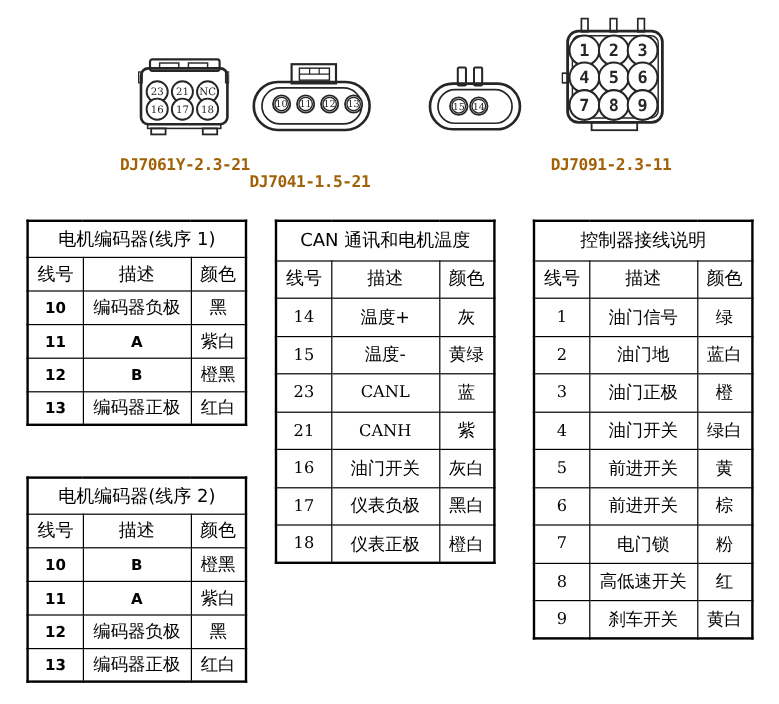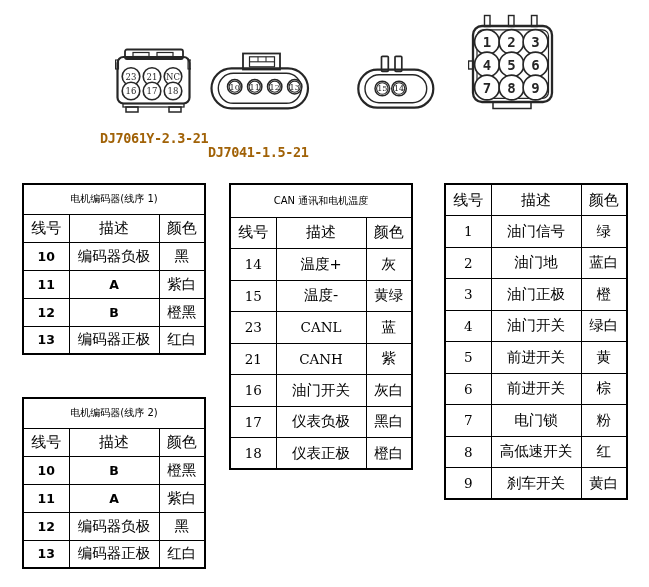--- a/index.html
+++ b/index.html
@@ -28,21 +28,21 @@
     position:absolute;border-collapse:collapse;table-layout:fixed;width:182px;
     background:#fff;border:2px solid #000;
   }
   table.tbl td{
     border:1px solid #000;text-align:center;vertical-align:middle;
     padding:0;font-size:14.5px;overflow:hidden;white-space:nowrap;
   }
   .tbl col.w0{width:46px;}
   .tbl col.w1{width:90px;}
   .tbl col.w2{width:46px;}
-  .tbl tr.title-row td{font-size:10px;}
+  .tbl tr.title-row td{font-size:15px;}
   .tbl tr.head-row td{font-size:15px;}
   .tbl-s tr{height:28px;}
   .tbl-s tr.title-row{height:30px;}
   .tbl-m tr{height:31.5px;}
   .tbl-m tr.title-row{height:33px;}
   .tbl-s td.latin{font-family:"DejaVu Sans","Liberation Sans",sans-serif;font-weight:bold;font-size:12.5px;}
   .tbl-m td.latin{font-family:"DejaVu Serif","Liberation Serif",serif;font-weight:normal;font-size:13.5px;}
 </style>
 </head>
 <body>
@@ -154,20 +154,21 @@
       <text x="43.5" y="33">2</text>
       <text x="67.5" y="33">3</text>
       <text x="19" y="55.5">4</text>
       <text x="43.5" y="55.5">5</text>
       <text x="67.5" y="55.5">6</text>
       <text x="19" y="78.5">7</text>
       <text x="43.5" y="78.5">8</text>
       <text x="67.5" y="78.5">9</text>
     </g>
   </svg>
+  <div class="conn-label" style="left:459px;width:106px;">DJ7091-2.3-11</div>
 
   <table class="tbl tbl-s" style="left:22px;top:183px;">
     <colgroup>
         <col class="w0">
         <col class="w1">
         <col class="w2">
       </colgroup>
     <tbody>
       <tr class="title-row">
         <td colspan="3">电机编码器(线序 1)</td>
@@ -297,20 +298,23 @@
       </tbody>
   </table>
 
   <table class="tbl tbl-m" style="left:444px;top:183px;">
     <colgroup>
         <col class="w0">
         <col class="w1">
         <col class="w2">
       </colgroup>
     <tbody>
+      <tr class="title-row">
+        <td colspan="3">控制器接线说明</td>
+      </tr>
       <tr class="head-row">
         <td>线号</td>
         <td>描述</td>
         <td>颜色</td>
       </tr>
     </tbody>
     <tbody>
         <tr>
           <td class="c0 latin">1</td>
           <td class="c1">油门信号</td>

